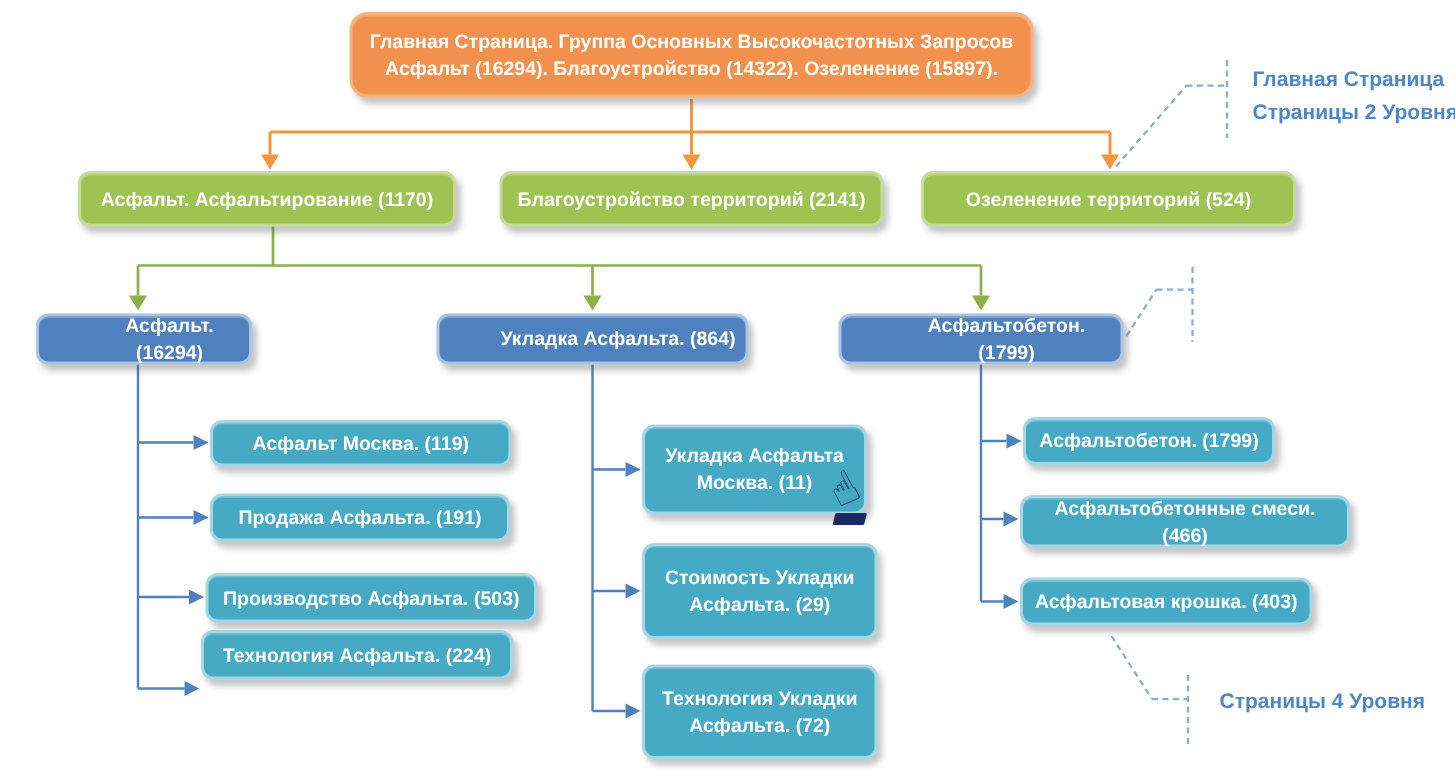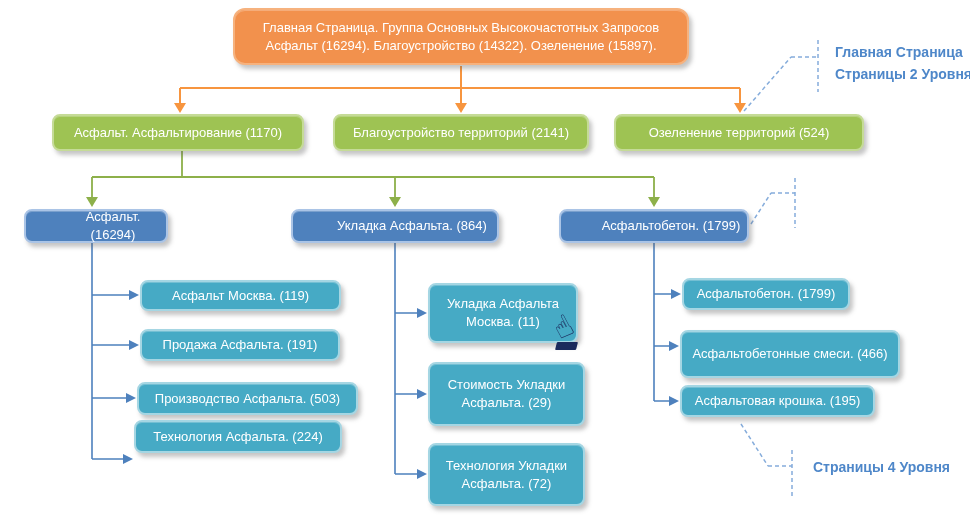--- a/index.html
+++ b/index.html
@@ -11,21 +11,21 @@
   svg .ln{fill:none;}
   .sO{stroke:var(--orange-line,#F7953F);stroke-width:2;}
   .fO{fill:var(--orange-line,#F7953F);}
   .sG{stroke:var(--green-line,#8DB04A);stroke-width:1.8;}
   .fG{fill:var(--green-line,#8DB04A);}
   .sB{stroke:var(--blue-line,#4E81BD);stroke-width:1.6;}
   .fB{fill:var(--blue-line,#4E81BD);}
   .sD{stroke:var(--dashed-line,#85ACDB);stroke-width:1.5;stroke-dasharray:4 3;fill:none;}
   .node{
     position:absolute;display:flex;align-items:center;justify-content:center;
-    text-align:center;color:#fff;font-weight:normal;font-size:13px;line-height:1.35;
+    text-align:center;color:#fff;font-weight:bold;font-size:13px;line-height:1.35;
     border-radius:8px;box-sizing:border-box;padding:2px 6px;
     box-shadow:3px 4px 4px rgba(90,90,90,0.35), inset 0 1px 0 rgba(255,255,255,0.25);
     cursor:default;
   }
   .root{
     background:var(--orange-fill,#F2914D);border:2px solid var(--orange-border,#F6B27E);
     border-radius:12px;
   }
   .lvl2{background:var(--green-fill,#9EC353);border:2px solid var(--green-border,#C5DB97);}
   .lvl3{background:var(--blue-fill,#4E81BD);border:2px solid var(--blue-border,#AAC4E6);padding-left:40px;}
@@ -94,22 +94,22 @@
   <div class="node lvl4" style="left:140px;top:280px;width:201px;height:31px">Асфальт Москва. (119)</div>
   <div class="node lvl4" style="left:140px;top:329px;width:200px;height:32px">Продажа Асфальта. (191)</div>
   <div class="node lvl4" style="left:137px;top:382px;width:221px;height:33px">Производство Асфальта. (503)</div>
   <div class="node lvl4" style="left:134px;top:420px;width:208px;height:33px">Технология Асфальта. (224)</div>
 
   <div class="node lvl4" style="left:428px;top:283px;width:150px;height:60px">Укладка Асфальта Москва. (11)</div>
   <div class="node lvl4" style="left:428px;top:362px;width:157px;height:64px">Стоимость Укладки Асфальта. (29)</div>
   <div class="node lvl4" style="left:428px;top:443px;width:157px;height:63px">Технология Укладки Асфальта. (72)</div>
 
   <div class="node lvl4" style="left:682px;top:278px;width:168px;height:32px">Асфальтобетон. (1799)</div>
-  <div class="node lvl4" style="left:680px;top:330px;width:220px;height:48px">Асфальтобетонные смеси. (466)</div>
-  <div class="node lvl4" style="left:680px;top:385px;width:195px;height:32px">Асфальтовая крошка. (195)</div>
+  <div class="node lvl4" style="left:680px;top:330px;width:220px;height:35px">Асфальтобетонные смеси. (466)</div>
+  <div class="node lvl4" style="left:680px;top:385px;width:195px;height:32px">Асфальтовая крошка. (403)</div>
 
   <div class="ann" style="left:835px;top:44px">Главная Страница</div>
   <div class="ann" style="left:835px;top:66px">Страницы 2 Уровня</div>
   <div class="ann" style="left:813px;top:459px">Страницы 4 Уровня</div>
 
   <div class="cursor" style="left:553px;top:307px">
     <span class="hand">☝</span>
     <span class="wrist"></span>
   </div>
 

